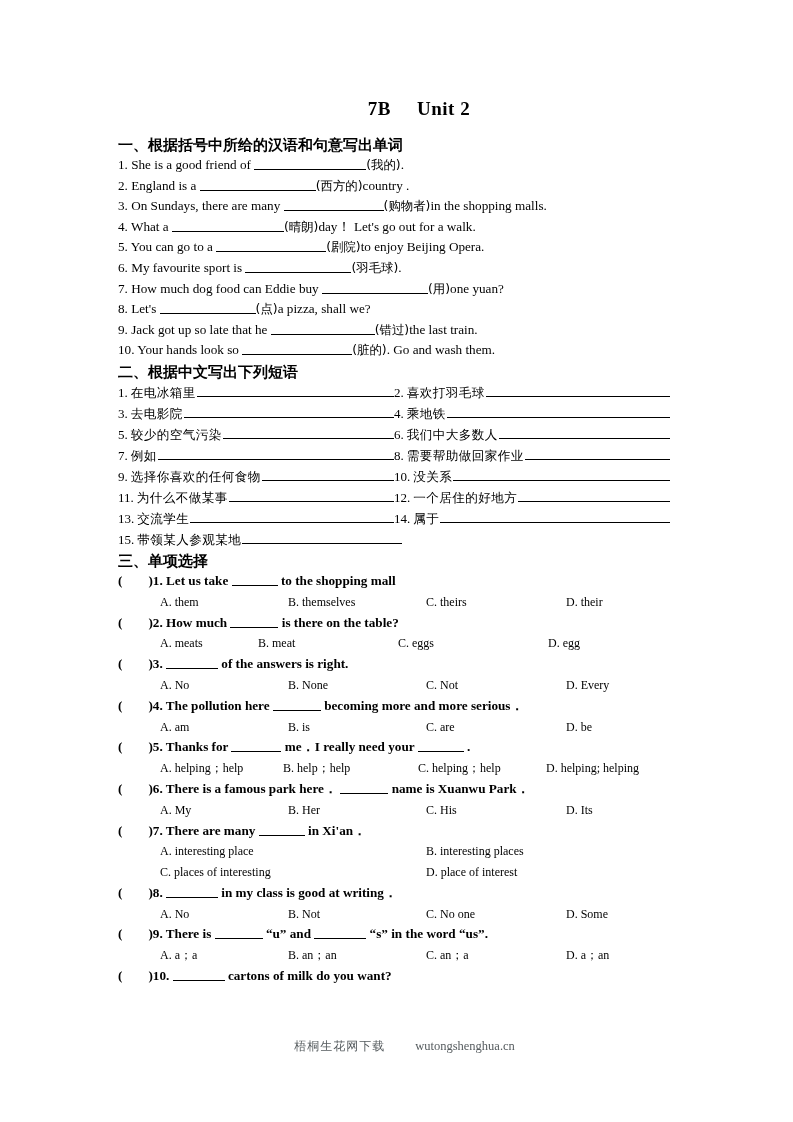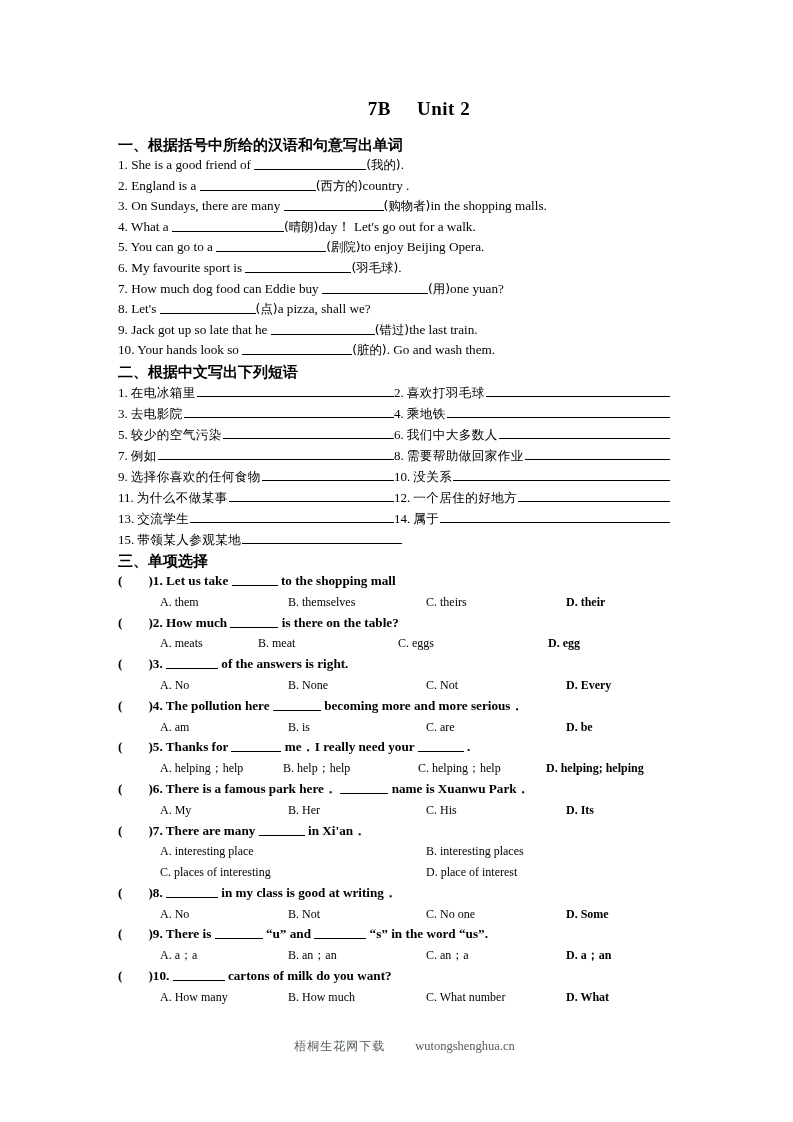--- a/index.html
+++ b/index.html
@@ -118,21 +118,21 @@
     line-height: 20.8px;
     white-space: nowrap;
   }
   .opt {
     position: absolute;
     top: 0;
   }
   .opt-a { left: 42px; }
   .opt-b { left: 170px; }
   .opt-c { left: 308px; }
-  .opt-d { left: 448px; font-weight: bold; }
+  .opt-d { left: 448px; }
 
   
   .v2 .opt-a { left: 42px; }
   .v2 .opt-b { left: 140px; }
   .v2 .opt-c { left: 280px; }
   .v2 .opt-d { left: 430px; }
 
   .v5 .opt-a { left: 42px; }
   .v5 .opt-b { left: 165px; }
   .v5 .opt-c { left: 300px; }
@@ -343,26 +343,20 @@
           <span class="opt opt-d">D. Some</span>
         </div>
         <div class="mcq-stem"><span class="paren-open">(</span><span class="paren-gap"></span><span>)</span><span>9.</span><span> There is </span><span class="blank" style="width: 48px;"></span><span> “u” and</span> <span class="blank" style="width: 52px;"></span><span> “s” in the word “us”.</span></div>
         <div class="mcq-opts ">
           <span class="opt opt-a">A. a；a</span>
           <span class="opt opt-b">B. an；an</span>
           <span class="opt opt-c">C. an；a</span>
           <span class="opt opt-d">D. a；an</span>
         </div>
         <div class="mcq-stem"><span class="paren-open">(</span><span class="paren-gap"></span><span>)</span><span>10.</span> <span class="blank" style="width: 52px;"></span><span> cartons of milk do you want?</span></div>
-        <div class="mcq-opts ">
-          <span class="opt opt-a">A. How many</span>
-          <span class="opt opt-b">B. How much</span>
-          <span class="opt opt-c">C. What number</span>
-          <span class="opt opt-d">D. What</span>
-        </div>
       </div>
 
   </div>
 
   <div class="footer">
     <span class="fcn">梧桐生花网下载</span><span class="fgap"></span><span class="furl">wutongshenghua.cn</span>
   </div>
 </div>
 
 </body></html>

